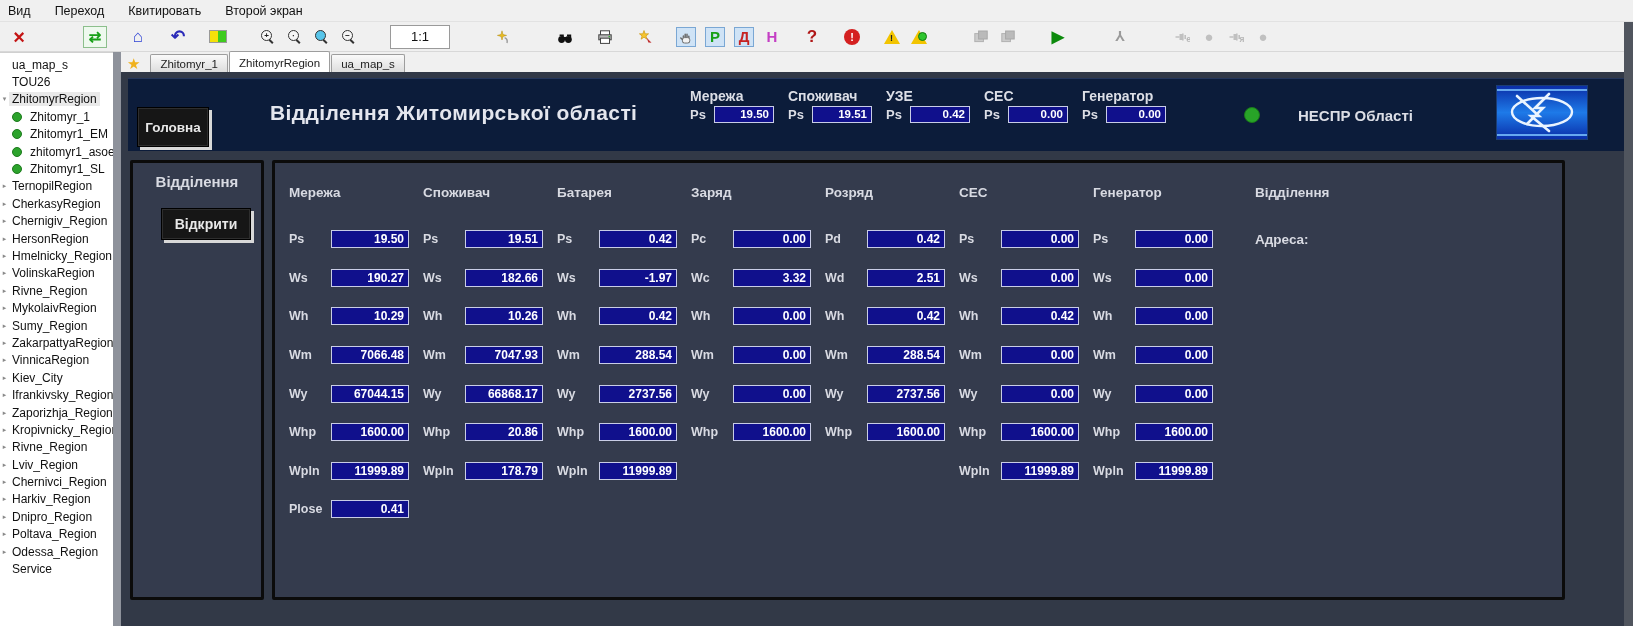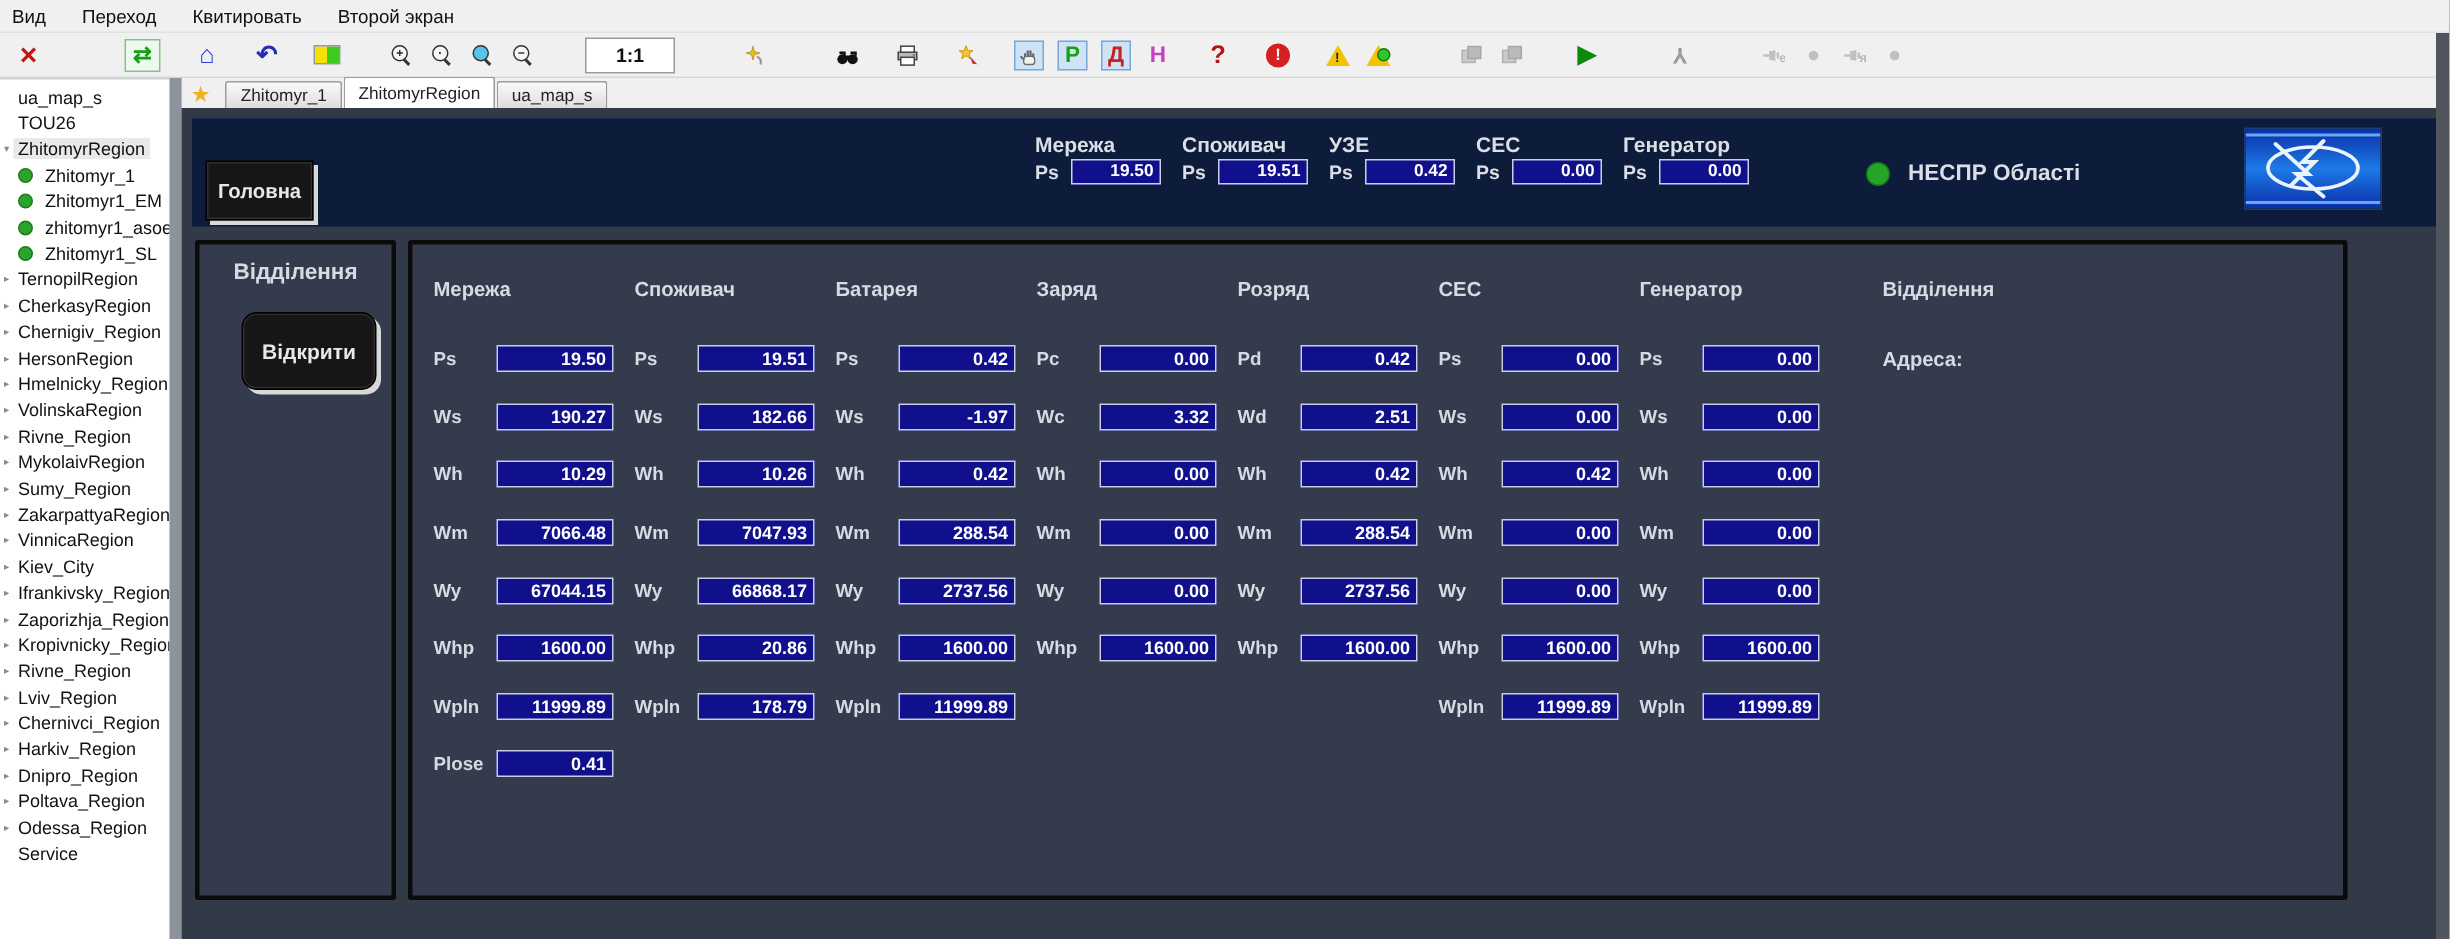--- a/index.html
+++ b/index.html
@@ -17,21 +17,21 @@
   .tb{display:inline-flex;align-items:center;justify-content:center;height:20px;min-width:18px;}
   .tb.disabled{opacity:.55;filter:grayscale(1);}
   .tb.selbox{background:#cfe3f6;border:1px solid #7aa7d4;box-sizing:border-box;min-width:20px;}
   .glyph{font-weight:bold;font-size:15px;line-height:1;}
   .flip{display:inline-block;transform:rotate(180deg);}
   .sp-s{width:4px;} .sp-m{width:14px;} .sp-l{width:26px;}
   .dropdown{width:214px;height:22px;background:#cde3f7;border:1px solid #6f9dcb;
             display:inline-flex;align-items:center;justify-content:center;font-size:12.5px;color:#222;}
   .ratio{width:58px;height:22px;background:#fff;border:1px solid #9a9a9a;
          display:inline-flex;align-items:center;justify-content:center;
-         font-size:13px;font-weight:bold;color:#111;}
+         font-size:13px;font-weight:normal;color:#111;}
   .two-tone{width:16px;height:11px;border:1px solid #999;
             background:linear-gradient(90deg,#f4e10a 50%,#3ecb1e 50%);}
   .mag{position:relative;width:16px;height:16px;}
   .mag .lens{position:absolute;left:1px;top:1px;width:9px;height:9px;border:1.6px solid #333;
              border-radius:50%;display:flex;align-items:center;justify-content:center;
              font-size:8px;font-weight:bold;color:#222;background:#f6f6f6;}
   .mag.fill .lens{background:#57c5ea;}
   .mag .handle{position:absolute;left:10px;top:10px;width:5px;height:2.4px;background:#333;
                transform:rotate(45deg);transform-origin:0 0;}
   .disc{width:16px;height:16px;border-radius:50%;display:inline-flex;align-items:center;
@@ -75,29 +75,29 @@
   #stats{position:absolute;left:562px;top:9px;display:flex;}
   .stat{margin-right:14px;}
   .stat .s-name{font-size:14px;font-weight:bold;color:#dcdee6;margin-bottom:2px;}
   .stat .s-row{display:flex;align-items:center;}
   .stat .s-p{font-size:13px;font-weight:bold;color:#dcdee6;width:24px;}
   .vbox{background:#10108c;border:1px solid #c9cde6;color:#fff;font-weight:bold;
         text-align:right;box-sizing:border-box;padding:1px 4px 0 2px;}
   .stat .vbox{width:60px;height:17px;font-size:11.5px;}
   .green-dot{width:14px;height:14px;border-radius:50%;background:#28a428;border:1px solid #1b7a1b;
              display:inline-block;}
-  #area-status{position:absolute;left:1116px;top:28px;display:flex;align-items:flex-end;gap:12px;}
+  #area-status{position:absolute;left:1116px;top:28px;display:flex;align-items:flex-start;gap:38px;}
   #area-status .st-lbl{font-size:15px;font-weight:bold;color:#dcdee6;}
   #logo{position:absolute;left:1368px;top:6px;width:90px;height:53px;border:1px solid #1b3d74;}
   
   .blackpanel{position:absolute;background:#343b4d;border:3px solid #0b0b0b;border-radius:2px;
               box-sizing:border-box;}
   #leftpanel{left:9px;top:108px;width:134px;height:440px;}
   #leftpanel .lp-title{font-size:15px;font-weight:bold;color:#d8dae2;text-align:center;margin-top:10px;}
-  #open-btn{position:absolute;left:28px;top:45px;width:90px;height:52px;font-size:14px;border-radius:10px;}
+  #open-btn{position:absolute;left:28px;top:45px;width:90px;height:32px;font-size:14px;}
   #gridpanel{left:151px;top:108px;width:1293px;height:440px;padding:22px 0 0 14px;display:flex;}
   .gcol{width:134px;flex:0 0 134px;}
   .gcol .col-h{font-size:13.5px;font-weight:bold;color:#d8dae2;height:20px;margin-bottom:15px;}
   .g-row{height:38.6px;display:flex;align-items:center;}
   .g-row .g-p{width:42px;font-size:12.5px;font-weight:bold;color:#d8dae2;flex:0 0 42px;}
   .g-row .vbox{width:78px;height:18px;font-size:12px;}
   #rightinfo{margin-left:28px;width:300px;}
   #rightinfo .ri-title{font-size:13.5px;font-weight:bold;color:#d8dae2;height:20px;margin-bottom:15px;}
   #rightinfo .ri-addr{font-size:13.5px;font-weight:bold;color:#d8dae2;height:38.6px;
                       display:flex;align-items:center;text-align:center;}
@@ -403,20 +403,21 @@
   <div id="main">
     <div id="tabbar">
       <span id="fav-star">★</span>
     <span class="tab">Zhitomyr_1</span>
         <span class="tab active">ZhitomyrRegion</span>
         <span class="tab">ua_map_s</span>
       </div>
 
     <div id="navybar">
       <button id="home-btn" class="btn3d">Головна</button>
+      <div id="panel-title">Відділення Житомирської області</div>
       <div id="stats">
           <div class="stat">
             <div class="s-name">Мережа</div>
             <div class="s-row">
               <span class="s-p">Ps</span>
               <span class="vbox">19.50</span>
             </div>
           </div>
           <div class="stat">
             <div class="s-name">Споживач</div>

